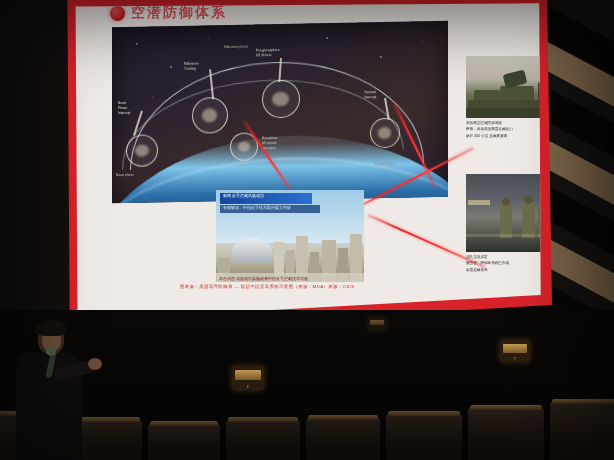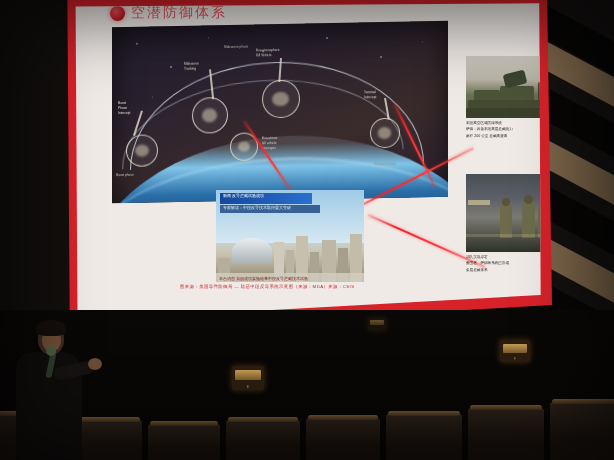--- a/index.html
+++ b/index.html
@@ -29,21 +29,21 @@
     background:#efeae6;
     clip-path:polygon(1.6% 1.4%, 99% 0.4%, 99.3% 91%, 2% 99%);
     overflow:hidden;}
 
   
   .slide-title-row{position:absolute;left:42px;top:2px;display:flex;
      align-items:center;gap:6px;}
   .title-dot{width:15px;height:15px;border-radius:50%;
      background:radial-gradient(circle at 38% 34%,#f4555c,#c01620 70%);
      box-shadow:0 0 4px rgba(220,40,40,.6);}
-  .slide-title{font-size:14px;font-weight:normal;color:#e0535c;
+  .slide-title{font-size:14px;font-weight:bold;color:#e0535c;
      letter-spacing:2px;white-space:nowrap;
      text-shadow:0 0 3px rgba(255,255,255,.5);
      filter:blur(.35px);}
 
   
   #diagram{position:absolute;left:44px;top:22px;width:336px;height:176px;
     background:linear-gradient(160deg,#241d2e 0%,#2b2230 30%,#3a2b2b 65%,#2a2130 100%);
     transform:skewY(-1.1deg);overflow:hidden;
     box-shadow:inset 0 0 30px rgba(0,0,0,.6);}
   .star{position:absolute;background:#cfc9d6;border-radius:50%;opacity:.55;}

